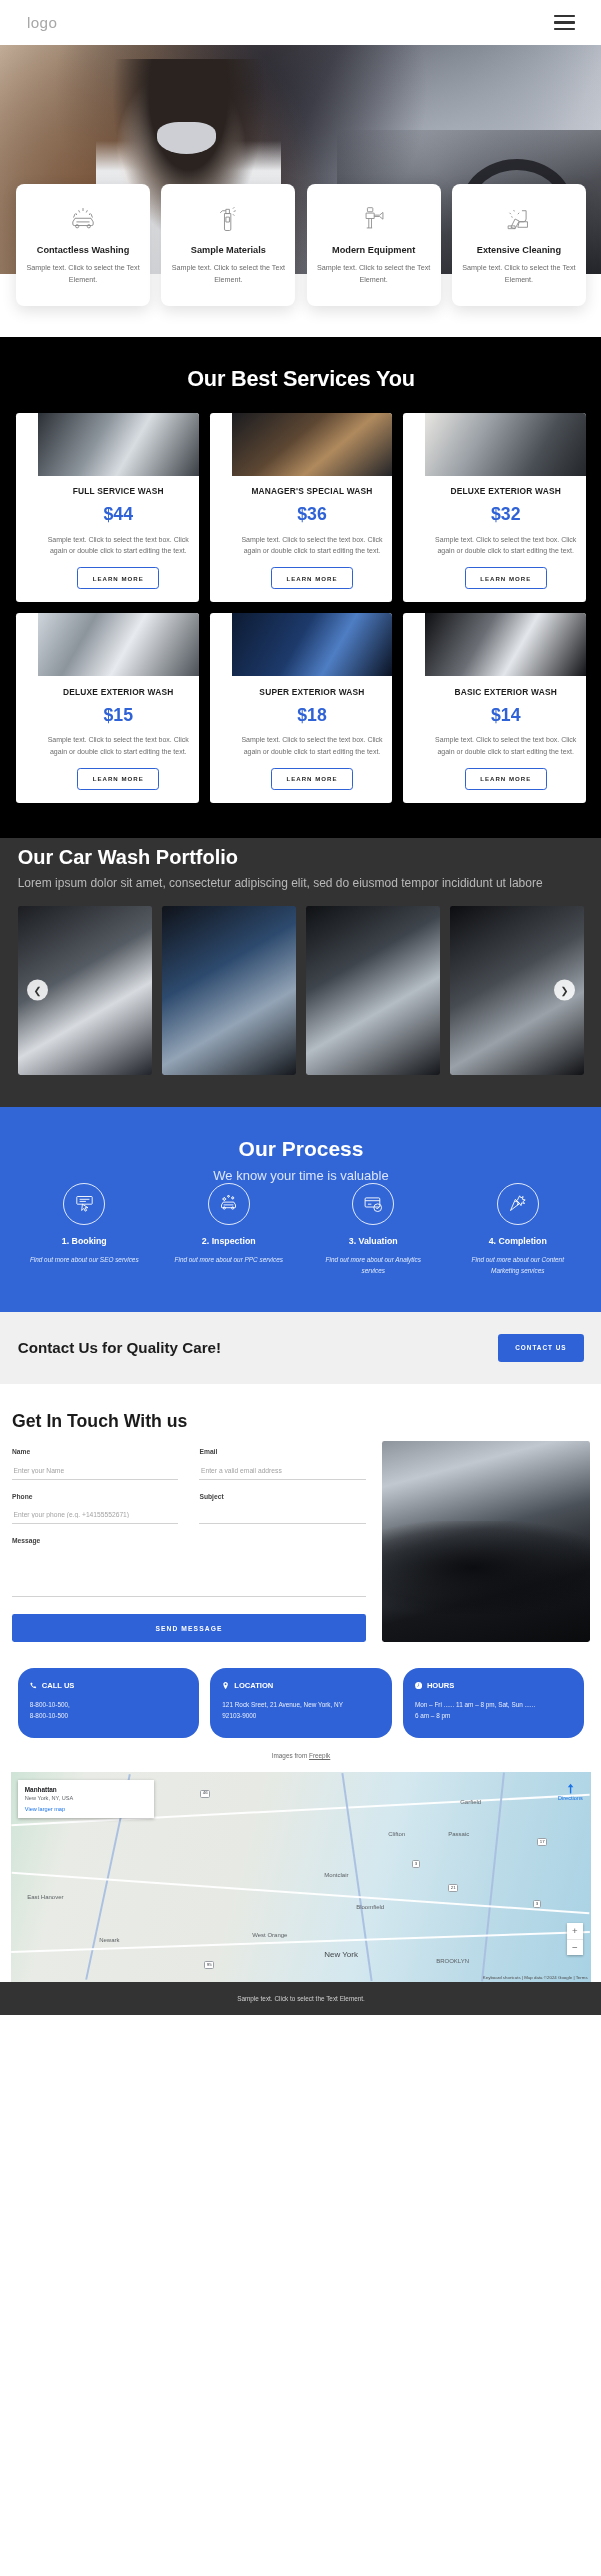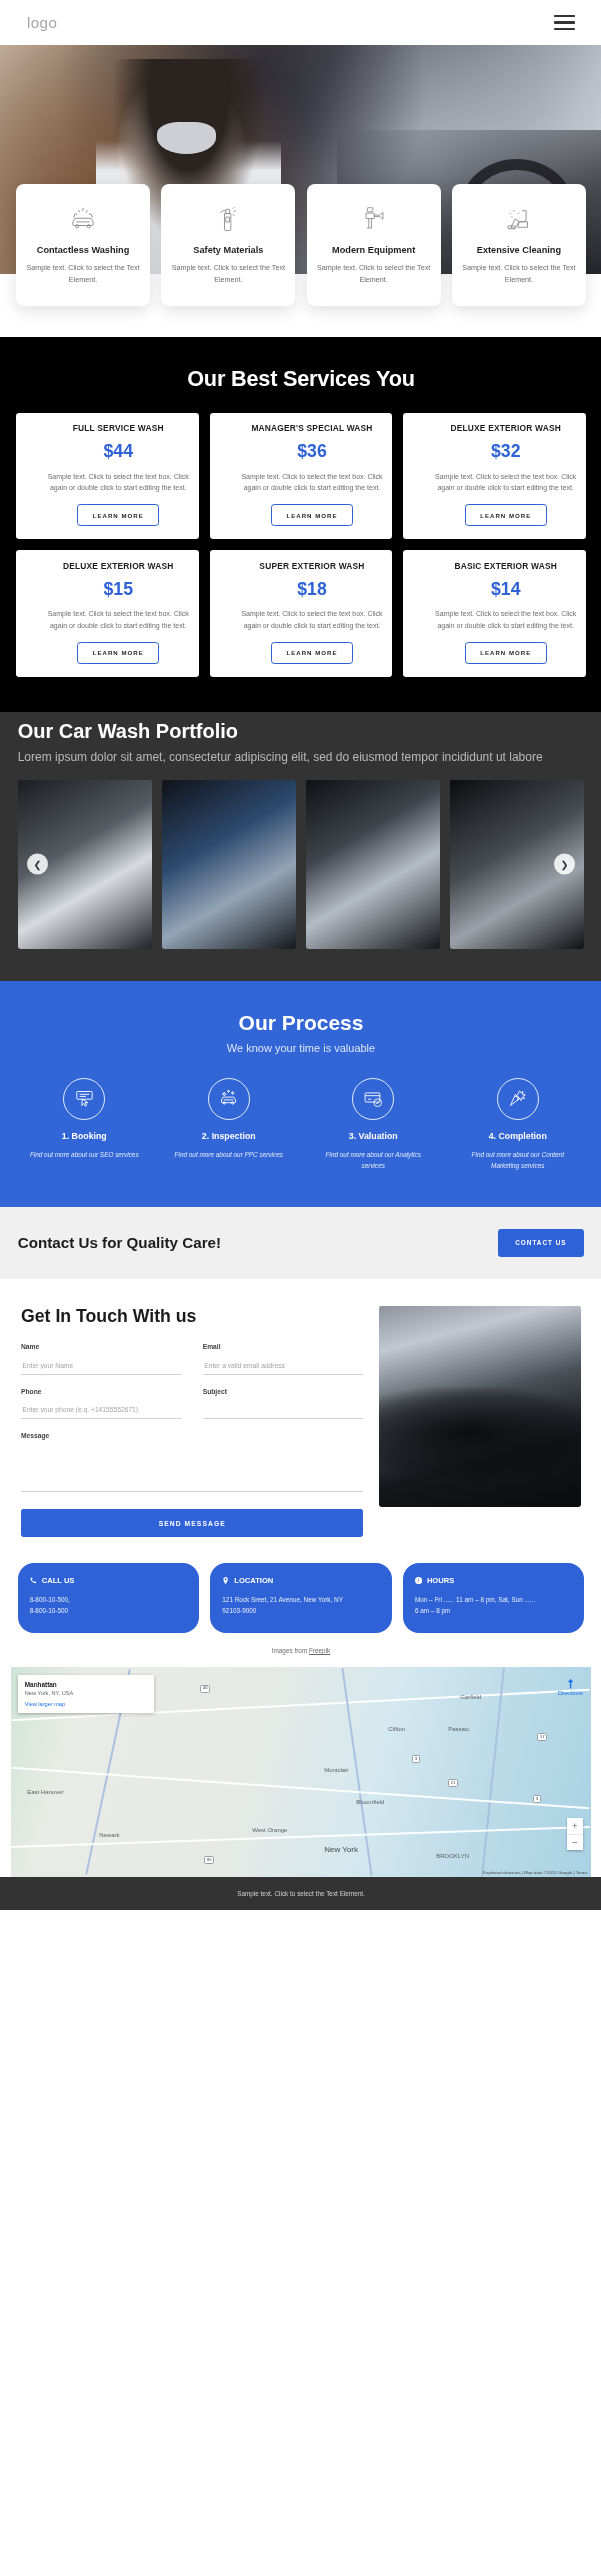--- a/index.html
+++ b/index.html
@@ -75,21 +75,21 @@
   .feature-title { font-size: 9.2px; font-weight: 700; color: #1f1f1f; margin-bottom: 7.2px; }
   .feature-text { font-size: 7.2px; line-height: 1.55; color: #6a6a6a; }
 
   
   .services { background: #000000; padding: 29px 16px 35px; }
   .section-title-center {
     text-align: center; color: #fff; font-size: 21.7px; font-weight: 700; letter-spacing: -0.2px;
     margin-bottom: 21px;
   }
   .service-grid { display: grid; grid-template-columns: repeat(3,1fr); gap: 11.2px; }
-  .service-card { background: #fff; border-radius: 3.2px; overflow: hidden; display: flex; flex-direction: row; padding-left: 22px; }
+  .service-card { background: #fff; border-radius: 3.2px; overflow: hidden; display: flex; flex-direction: column; padding-left: 22px; }
   .service-photo { height: 63px; }
   .svc-ph-1 { background: linear-gradient(120deg,#2b3036 0%,#8d959c 38%,#d8dde2 58%,#3a3f45 100%); }
   .svc-ph-2 { background: linear-gradient(140deg,#1b1c20 0%,#5d4733 40%,#b08a5e 62%,#232428 100%); }
   .svc-ph-3 { background: linear-gradient(120deg,#e8e6e2 0%,#9aa0a6 35%,#4a4f55 70%,#23262a 100%); }
   .svc-ph-4 { background: linear-gradient(120deg,#cfd6dc 0%,#8c949c 30%,#e7eaee 55%,#4b5157 100%); }
   .svc-ph-5 { background: linear-gradient(120deg,#0d1b33 0%,#1d3a6b 42%,#4f7ec4 64%,#0a1222 100%); }
   .svc-ph-6 { background: linear-gradient(120deg,#0e0f12 0%,#6b6f75 36%,#e3e6ea 58%,#121316 100%); }
   .service-body { padding: 10.4px 9.6px 13px; text-align: center; flex: 1; display: flex; flex-direction: column; }
   .service-name { font-size: 8.4px; font-weight: 700; color: #1c1c1c; letter-spacing: 0.2px; margin-bottom: 8px; }
   .service-price { font-size: 17.7px; font-weight: 700; color: #2f62d6; margin-bottom: 8.8px; }
@@ -117,21 +117,21 @@
     width: 21px; height: 21px; border-radius: 50%; background: rgba(255,255,255,.85);
     display: flex; align-items: center; justify-content: center; cursor: pointer;
     color: #333; font-size: 9.6px; line-height: 1;
   }
   .carousel-arrow.prev { left: 27px; }
   .carousel-arrow.next { right: 27px; }
 
   
   .process { background: #3266d6; padding: 30.5px 16px 35px; text-align: center; }
   .process-title { color: #fff; font-size: 21px; font-weight: 700; margin-bottom: 6.4px; }
-  .process-sub { color: #dce6fb; font-size: 11px; margin-bottom: 24px; }
+  .process-sub { color: #dce6fb; font-size: 13px; }
   .process-grid { display: grid; grid-template-columns: repeat(4,1fr); gap: 8px; }
   .process-circle {
     width: 42px; height: 42px; border: 1.1px solid rgba(255,255,255,.85); border-radius: 50%;
     margin: 0 auto 11.2px; display: flex; align-items: center; justify-content: center;
   }
   .process-circle svg { stroke: #fff; fill: none; stroke-width: 1.3; }
   .process-step { color: #fff; font-size: 8.8px; font-weight: 700; margin-bottom: 8.8px; }
   .process-desc { color: #e3ecfd; font-size: 6.4px; font-style: italic; line-height: 1.7; padding: 0 8px; }
 
   
@@ -140,21 +140,21 @@
     justify-content: space-between;
   }
   .cta-title { font-size: 15.2px; font-weight: 700; color: #1c1c1c; }
   .btn-primary {
     background: #2f62d6; color: #fff; border: none; border-radius: 3.2px;
     font-size: 6.4px; font-weight: 700; letter-spacing: 1px; padding: 10.4px 17.7px;
     cursor: pointer; font-family: inherit;
   }
 
   
-  .contact { padding: 27px 21px 21px; display: flex; gap: 16px; }
+  .contact { padding: 27px 12px 21px; display: flex; gap: 16px; align-items: flex-end; }
   .form-col { flex: 1 1 56%; }
   .contact-title { font-size: 17.7px; font-weight: 700; color: #1b1b1b; margin-bottom: 16px; }
   .field-row { display: flex; gap: 21px; margin-bottom: 13px; }
   .field { flex: 1; }
   .field label { display: block; font-size: 6.7px; color: #3f3f3f; font-weight: 600; margin-bottom: 5.6px; }
   .field input {
     width: 100%; border: none; border-bottom: 0.8px solid #d2d2d2; background: transparent;
     font-size: 6.7px; color: #333; padding: 3.2px 1.6px 4.8px; font-family: inherit; outline: none;
   }
   .field input::placeholder { color: #a3a3a3; }
@@ -266,21 +266,21 @@
       <div class="feature-card">
         <div class="feature-icon">
           <svg viewBox="0 0 34 38" width="24" height="27">
             <path d="M12 12h9v22a2 2 0 01-2 2h-5a2 2 0 01-2-2z"></path>
             <path d="M14 6h5v6h-5z"></path>
               <path d="M14 8h-5l-3 3"></path>
             <path d="M14 17h5v7h-5z"></path>
             <path d="M24 5l2-2M25 9l3-1M24 13l2 2"></path>
           </svg>
         </div>
-        <div class="feature-title">Safety Materials</div>
+        <div class="feature-title">Sample Materials</div>
         <div class="feature-text">Sample text. Click to select the Text Element.</div>
       </div>
 
       <div class="feature-card">
         <div class="feature-icon">
           <svg viewBox="0 0 40 38" width="27" height="27">
             <rect x="11" y="3" width="8" height="6" rx="1"></rect>
             <path d="M9 11h12v8H9z"></path>
               <path d="M13 19v14M17 19v14"></path>
             <path d="M21 14h8l5-4v10l-5-4h-8"></path>

